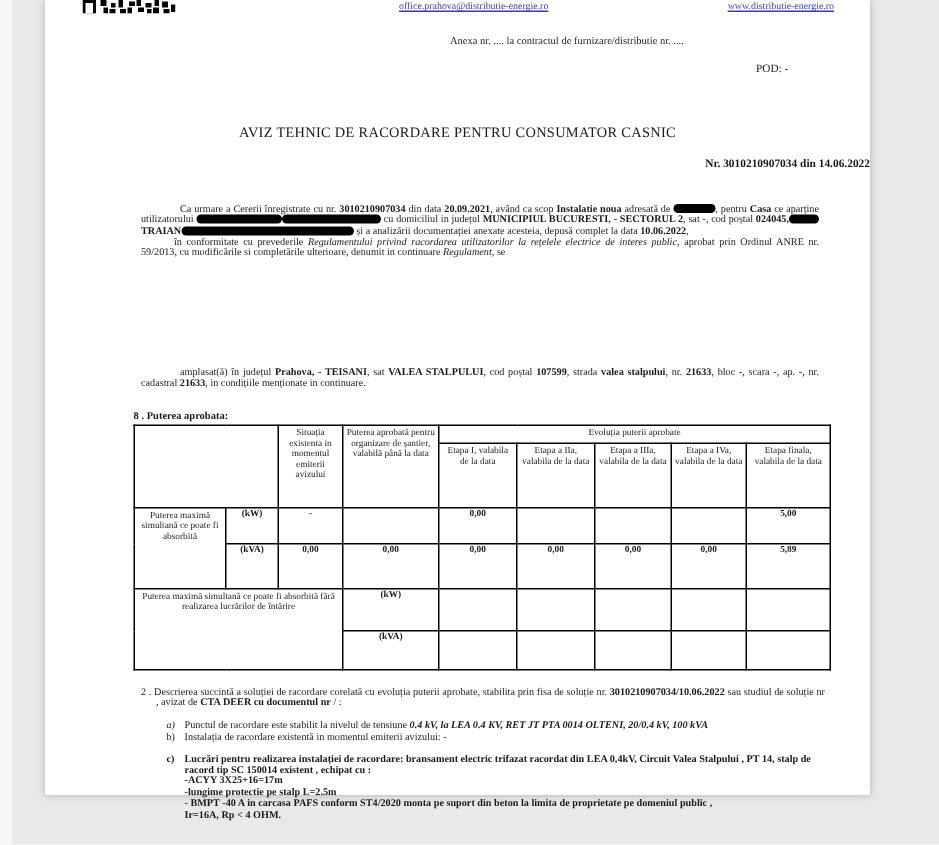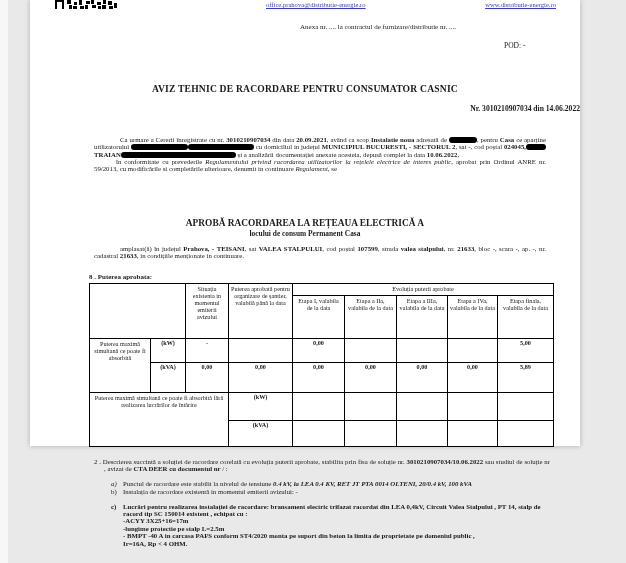--- a/index.html
+++ b/index.html
@@ -6,32 +6,32 @@
   html,body { width:626px; height:563px; }
   body {
     background:#e9e9e9;
     font-family:"Liberation Serif","DejaVu Serif",serif;
     color:#1a1a1a;
     position:relative;
     overflow:hidden;
   }
   .left-sliver { position:absolute; left:0; top:0; width:8px; height:563px; background:#f7f7f7; }
   .page {
-    position:absolute; left:30px; top:0; width:550px; height:446px;
+    position:absolute; left:30px; top:0; width:550px; height:530px;
     background:#ffffff; box-shadow:0 0 5px rgba(0,0,0,.25);
   }
   .abs { position:absolute; }
   a { color:#3a3ab8; text-decoration:underline; cursor:pointer; }
 
   .qr { left:25px; top:0; }
   .hdr-links { left:236px; top:1px; width:290px; display:flex; justify-content:space-between; font-size:6.6px; }
   .anexa { left:270px; top:23px; font-size:7px; color:#222; }
   .pod { left:474px; top:41px; font-size:7.5px; }
 
-  .doc-title { left:0; right:0; top:83px; text-align:center; font-weight:bold; font-size:9.6px; letter-spacing:.2px; }
+  .doc-title { left:0; right:0; top:83px; text-align:center; font-weight:normal; font-size:9.6px; letter-spacing:.2px; }
   .doc-number { left:0; right:0; top:104px; text-align:right; font-weight:bold; font-size:7.6px; }
 
   .para { font-size:6.8px; line-height:7.3px; text-align:justify; }
   .intro-block { left:64px; top:136px; width:452px; }
   .intro-block p.i1 { text-indent:26px; }
   .intro-block p.i2 { text-indent:22px; }
 
   .redact { display:inline-block; height:6px; background:#000; border-radius:3px; vertical-align:-1px; }
   .w28{width:28px}.w57{width:57px}.w66{width:66px}.w20{width:20px}.w115{width:115px}
 
@@ -98,22 +98,20 @@
   <div class="abs pod">POD: -</div>
 
   <div class="abs doc-title">AVIZ TEHNIC DE RACORDARE PENTRU CONSUMATOR CASNIC</div>
   <div class="abs doc-number">Nr. 3010210907034 din 14.06.2022</div>
 
   <div class="abs intro-block">
     <p class="para i1"><span>Ca urmare a Cererii înregistrate cu nr. </span><b>3010210907034</b><span> din data </span><b>20.09.2021</b><span>, având ca scop </span><b>Instalatie noua</b><span> adresată de </span><span class="redact w28"></span><span>, pentru </span><b>Casa</b><span> ce aparține utilizatorului </span><span class="redact w57"></span><span class="redact w66"></span><span> cu domiciliul in  județul </span><b>MUNICIPIUL BUCURESTI, - SECTORUL 2</b><span>, sat -, cod poștal </span><b>024045,</b><span class="redact w20"></span><b>TRAIAN</b><span class="redact w115"></span><span> și a analizării documentației anexate acesteia, depusă complet la data </span><b>10.06.2022</b><span>,</span></p>
     <p class="para i2"><span>în conformitate cu prevederile </span><i>Regulamentului privind racordarea utilizatorilor la rețelele electrice de interes public</i><span>, aprobat prin Ordinul ANRE nr. 59/2013, cu modificările si completările ulterioare, denumit in continuare </span><i>Regulament</i><span>, se</span></p>
   </div>
 
-  <div class="abs approba">APROBĂ RACORDAREA LA REȚEAUA ELECTRICĂ A</div>
-  <div class="abs approba2">locului de consum Permanent Casa</div>
 
   <p class="abs para amplasat"><span>amplasat(ă) în județul </span><b>Prahova, - TEISANI</b><span>, sat </span><b>VALEA STALPULUI</b><span>, cod poștal </span><b>107599</b><span>, strada </span><b>valea stalpului</b><span>, nr. </span><b>21633</b><span>, bloc -, scara -, ap. -, nr. cadastral </span><b>21633</b><span>, in condițiile menționate in continuare.</span></p>
 
   <div class="abs sec1-head">8 . Puterea aprobata:</div>
 
   <table class="power">
     <colgroup>
       <col style="width:61px">
         <col style="width:35px">
         <col style="width:43px">

